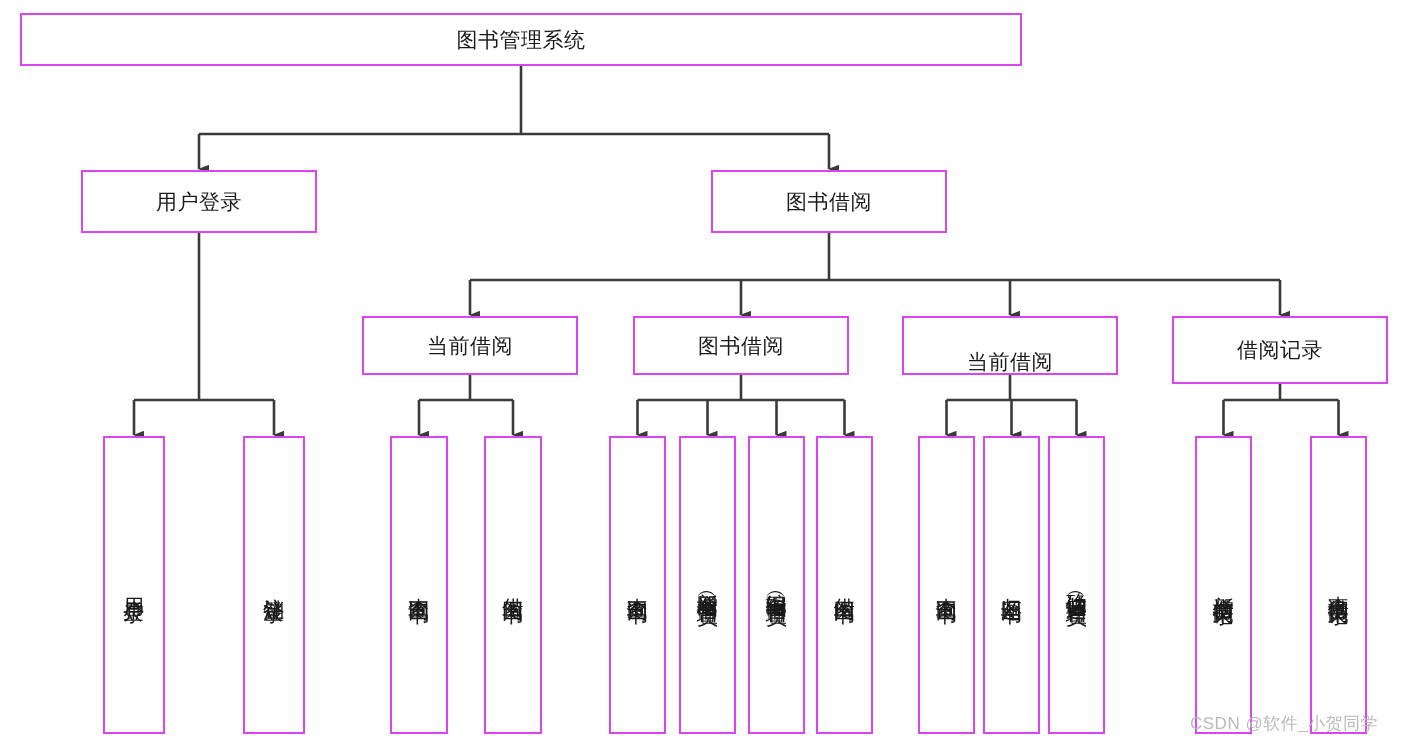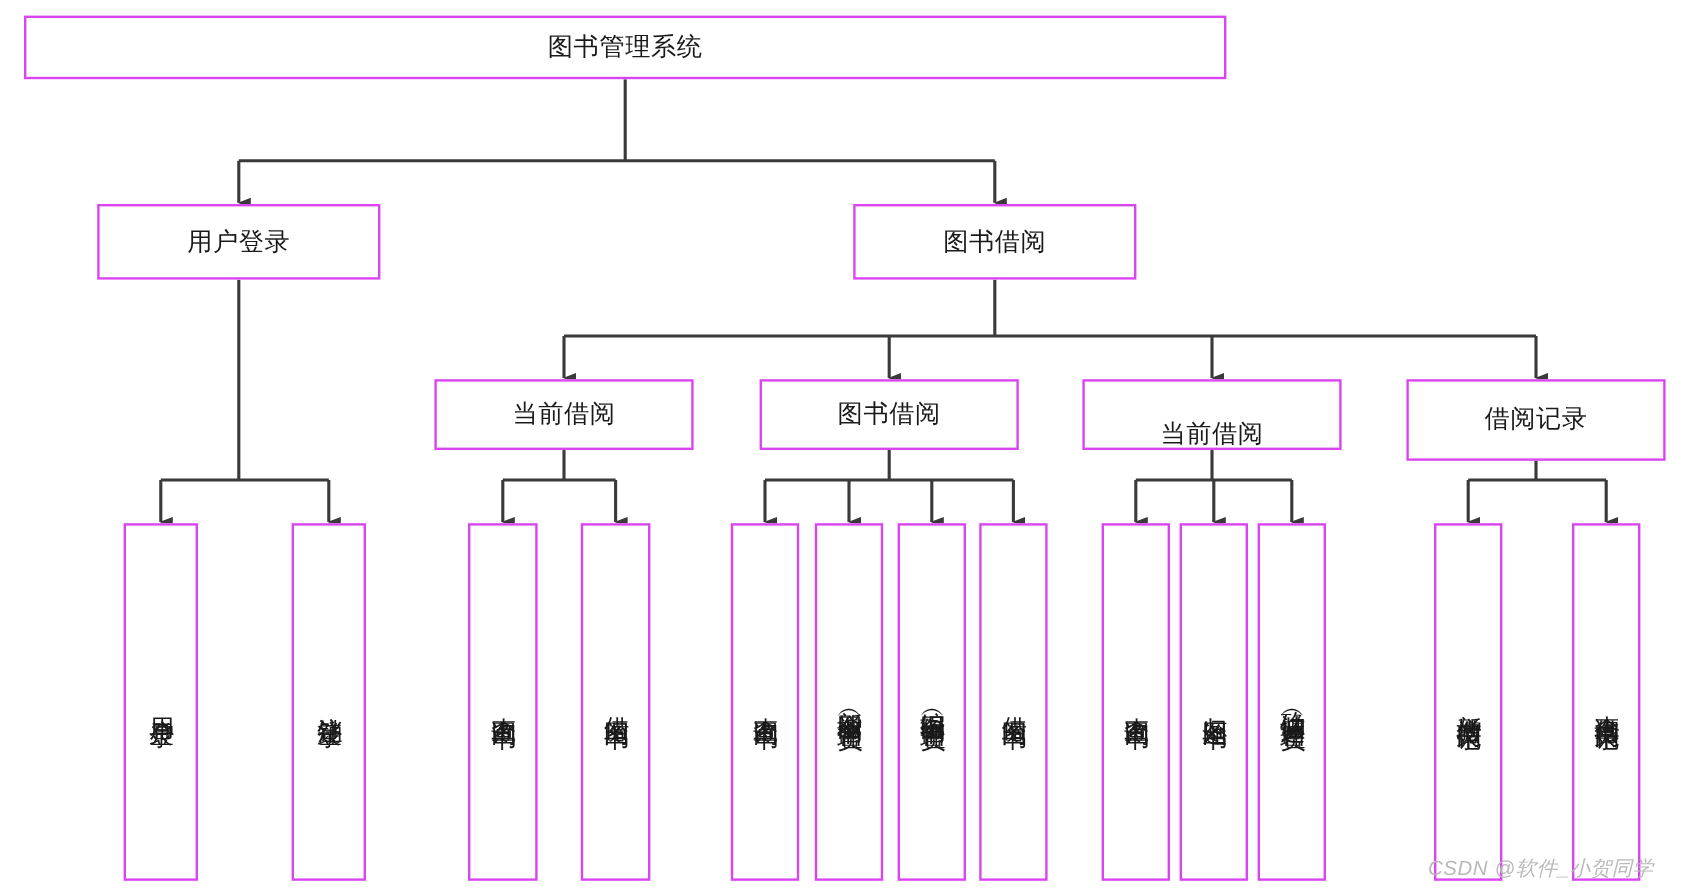--- a/index.html
+++ b/index.html
@@ -165,14 +165,14 @@
   <div class="node-box" id="box-leaf-confirm-return-admin" style="left: 1048px; top: 436px; width: 57px; height: 298px;">
     <span class="node-label-v">确认归还（管理员）</span>
   </div>
   <div class="node-box" id="box-leaf-add-borrow-record" style="left: 1195px; top: 436px; width: 57px; height: 298px;">
     <span class="node-label-v">新增借阅记录</span>
   </div>
   <div class="node-box" id="box-leaf-query-borrow-record" style="left: 1310px; top: 436px; width: 57px; height: 298px;">
     <span class="node-label-v">查询借阅记录</span>
   </div>
 
-  <div class="watermark" id="wm" style="left: 1190px; top: 712px; font-style: italic;">CSDN @软件_小贺同学</div>
+  <div class="watermark" id="wm" style="left: 1190px; top: 712px;">CSDN @软件_小贺同学</div>
 </div>
 
 </body></html>

